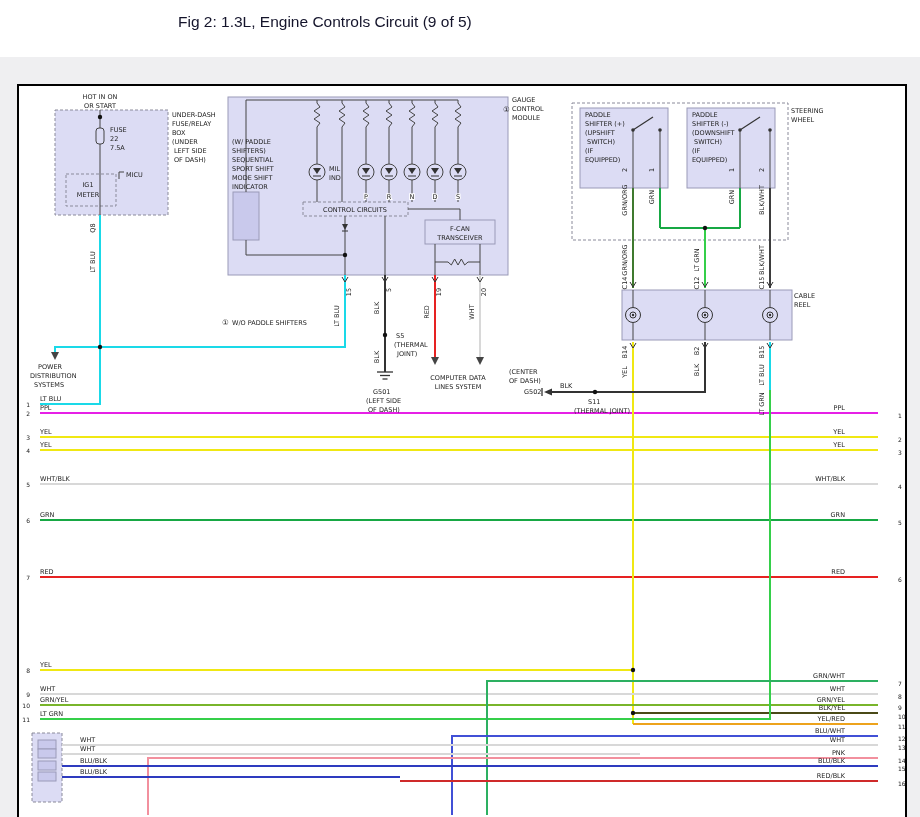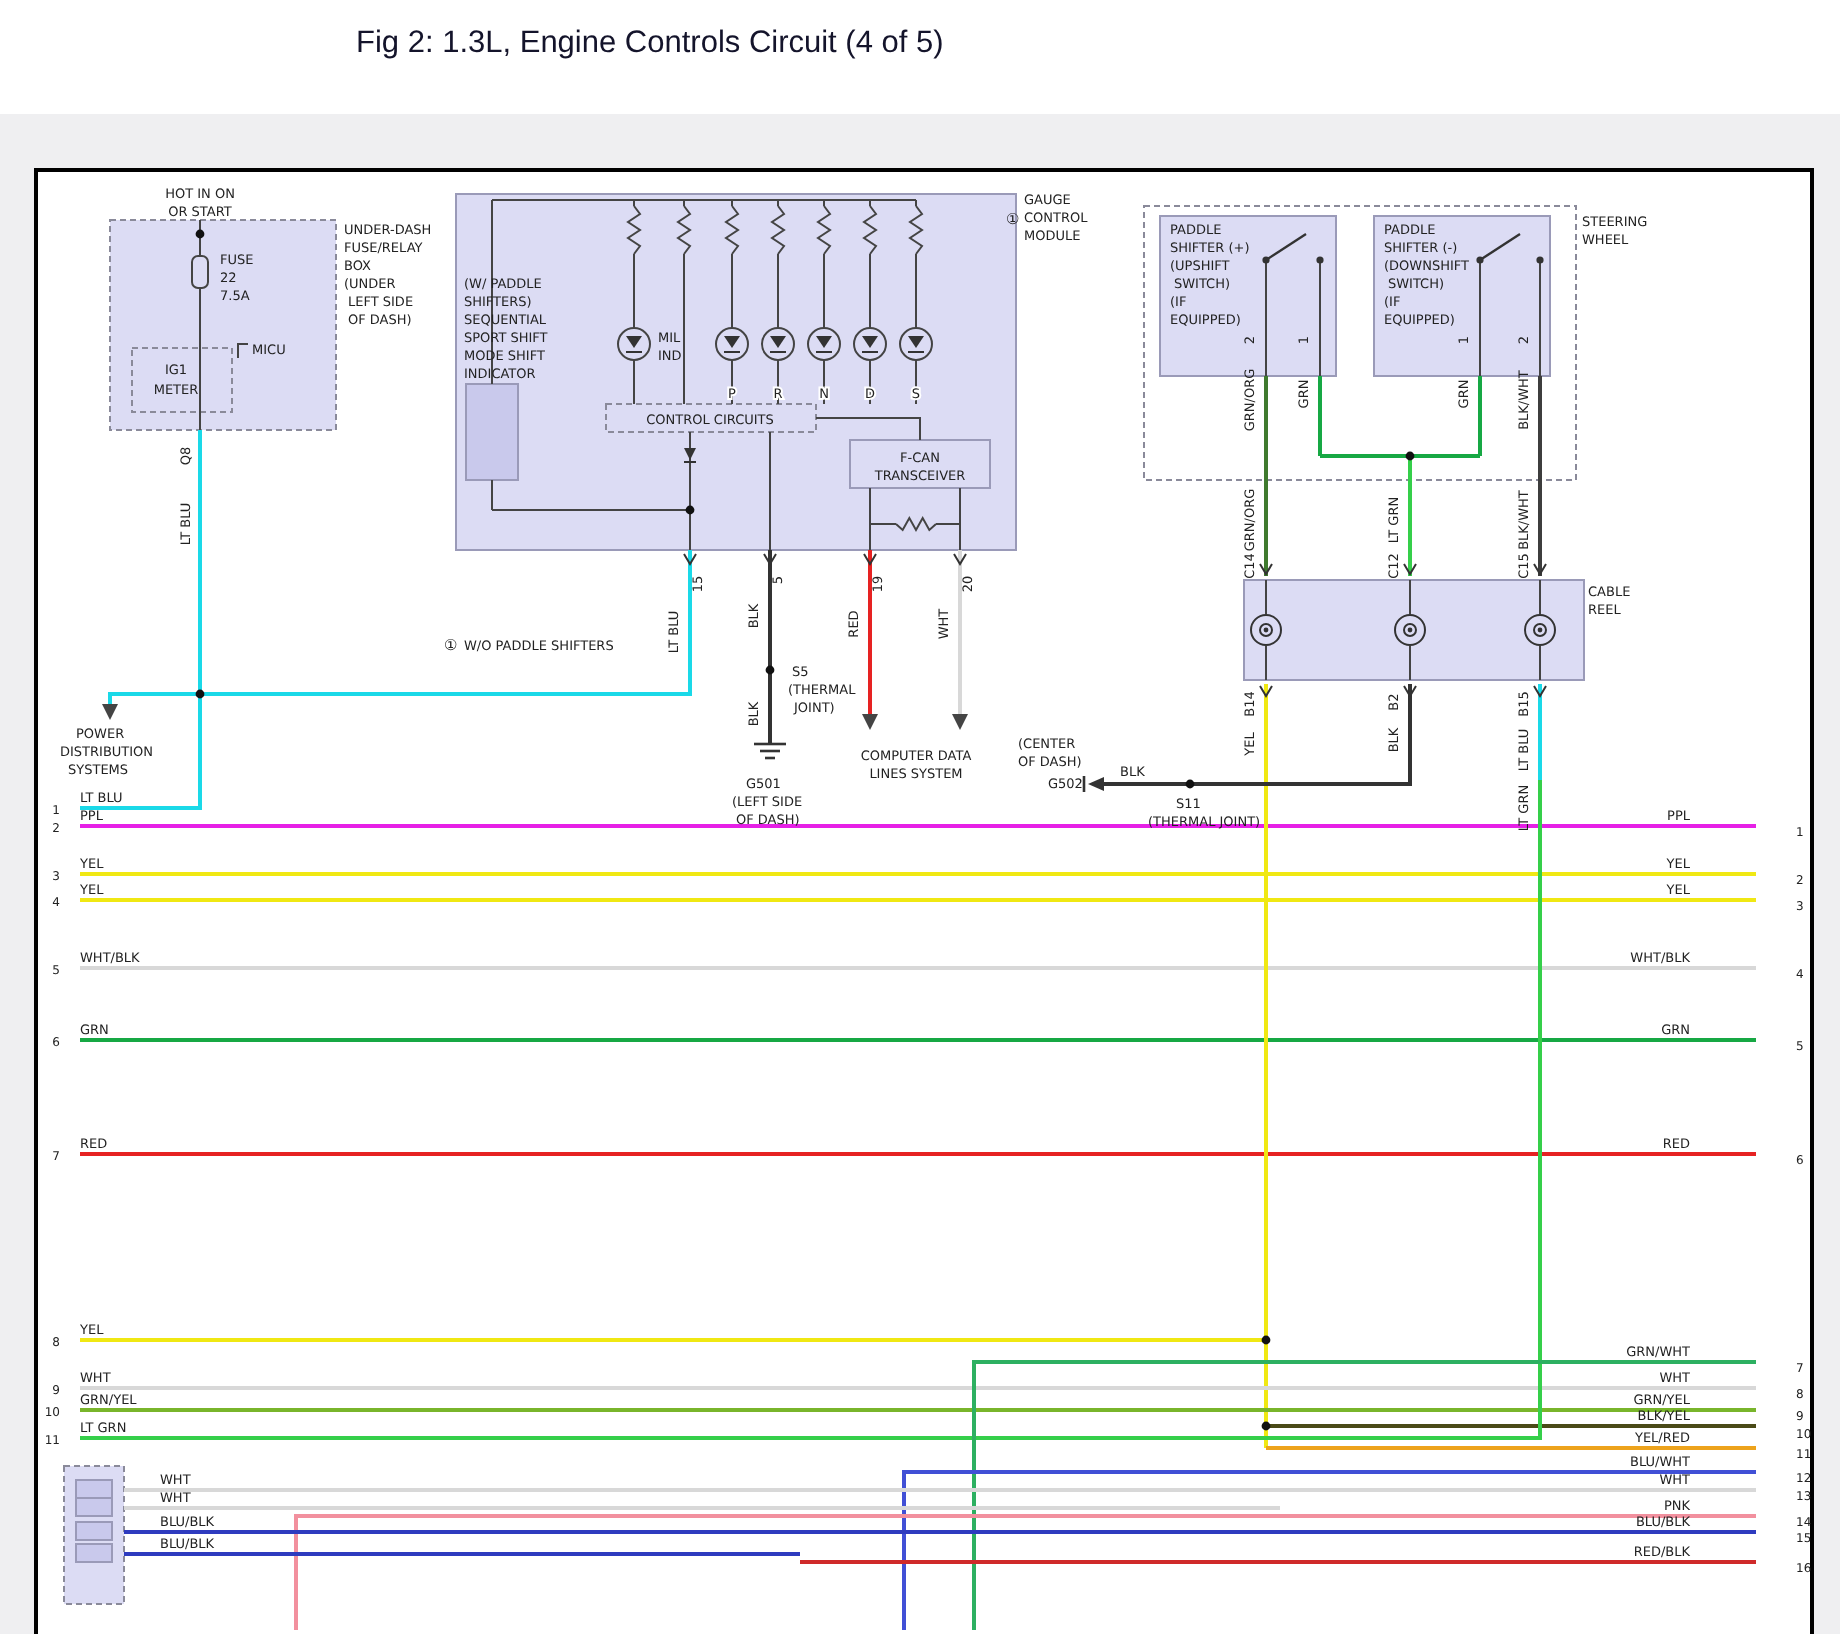--- a/index.html
+++ b/index.html
@@ -8,21 +8,21 @@
   .header{position:absolute;left:0;top:0;width:920px;height:57px;background:#ffffff;}
   .title{position:absolute;left:178px;top:13px;font-size:15.5px;color:#14142b;
          font-family:"Liberation Sans",sans-serif;}
   svg{position:absolute;left:0;top:0;}
   svg text{font-family:"DejaVu Sans",sans-serif;fill:#222;}
 </style>
 </head>
 <body>
 
 <div class="header">
-  <div class="title">Fig 2: 1.3L, Engine Controls Circuit (4 of 5)</div>
+  <div class="title">Fig 2: 1.3L, Engine Controls Circuit (9 of 5)</div>
 </div>
 
 <svg id="diagram-svg" width="920" height="817" viewBox="0 0 920 817">
     <rect x="18" y="85" width="888" height="745" fill="#ffffff" stroke="#000000" stroke-width="2"></rect>
     <rect x="55" y="110" width="113" height="105" fill="#dcdcf4" stroke="#8a8a9a" stroke-width="1" stroke-dasharray="3,2"></rect>
     <rect x="66" y="174" width="50" height="32" fill="none" stroke="#8a8a9a" stroke-width="1" stroke-dasharray="3,2"></rect>
     <rect x="228" y="97" width="280" height="178" fill="#dcdcf4" stroke="#9a9ab8" stroke-width="1"></rect>
     <rect x="233" y="192" width="26" height="48" fill="#c9c9ec" stroke="#9a9ab8" stroke-width="1"></rect>
     <rect x="303" y="202" width="105" height="14" fill="none" stroke="#8a8a9a" stroke-width="1" stroke-dasharray="3,2"></rect>
     <rect x="425" y="220" width="70" height="24" fill="#dcdcf4" stroke="#9a9ab8" stroke-width="1"></rect>

